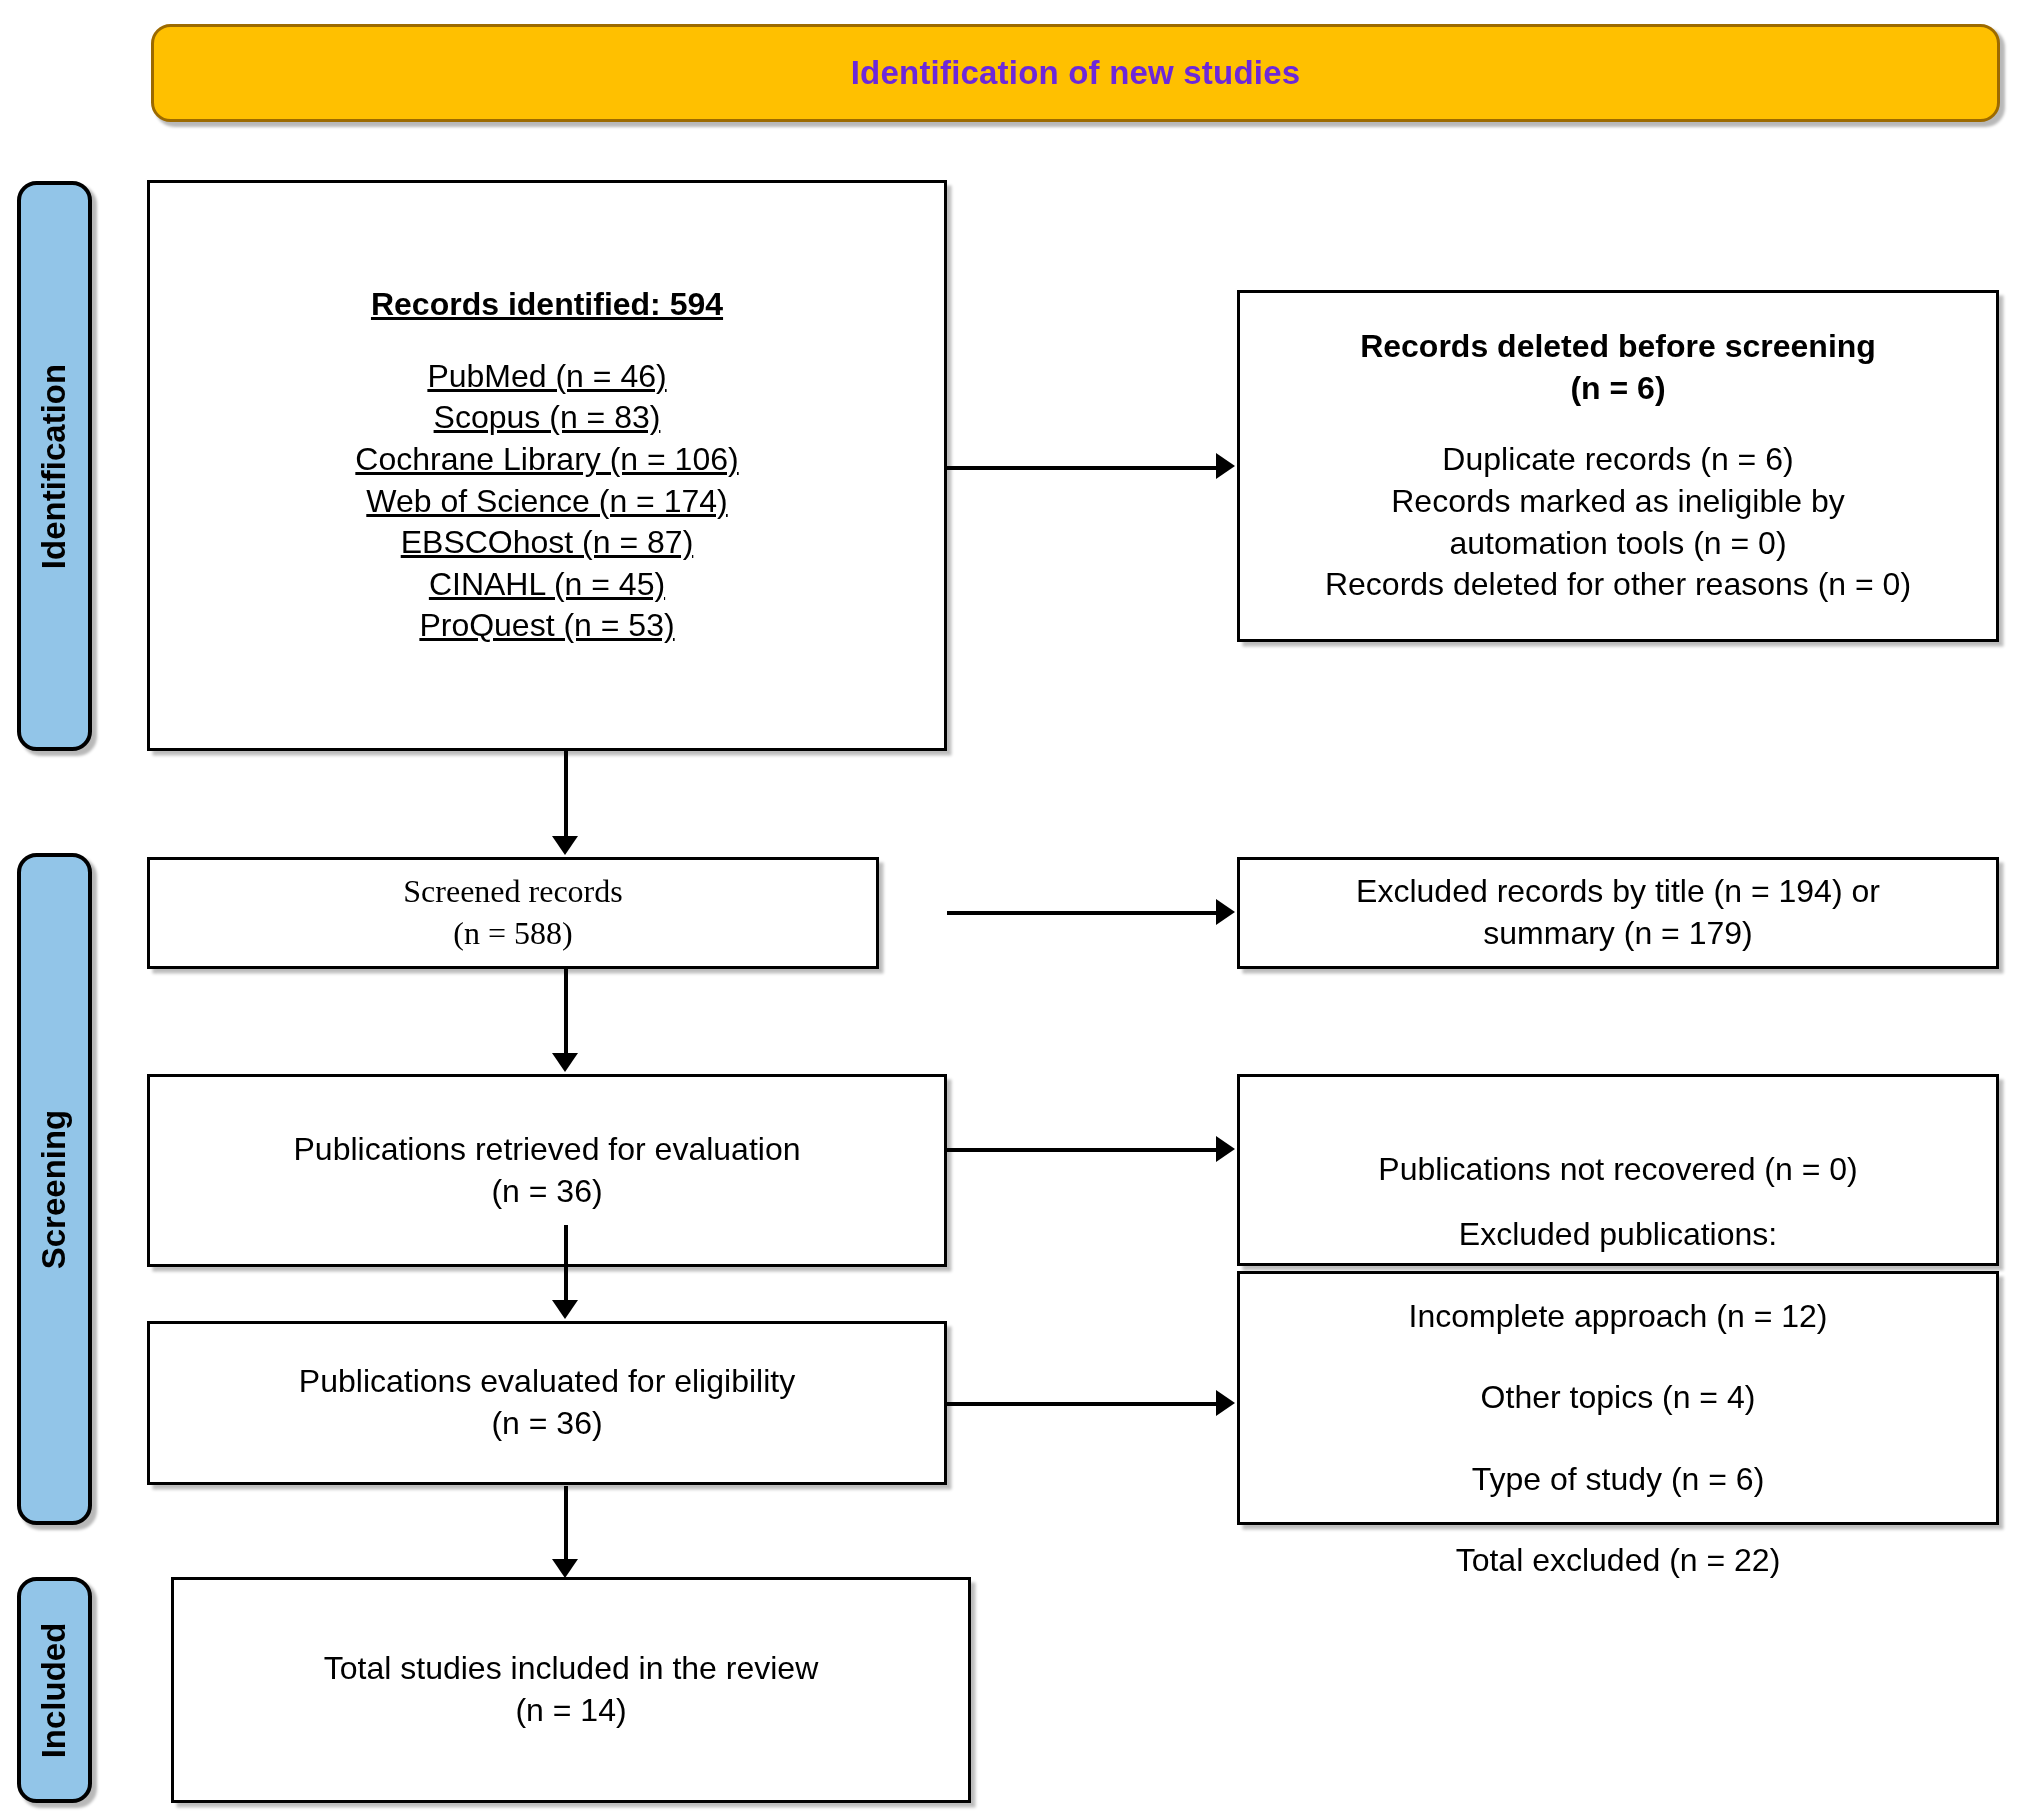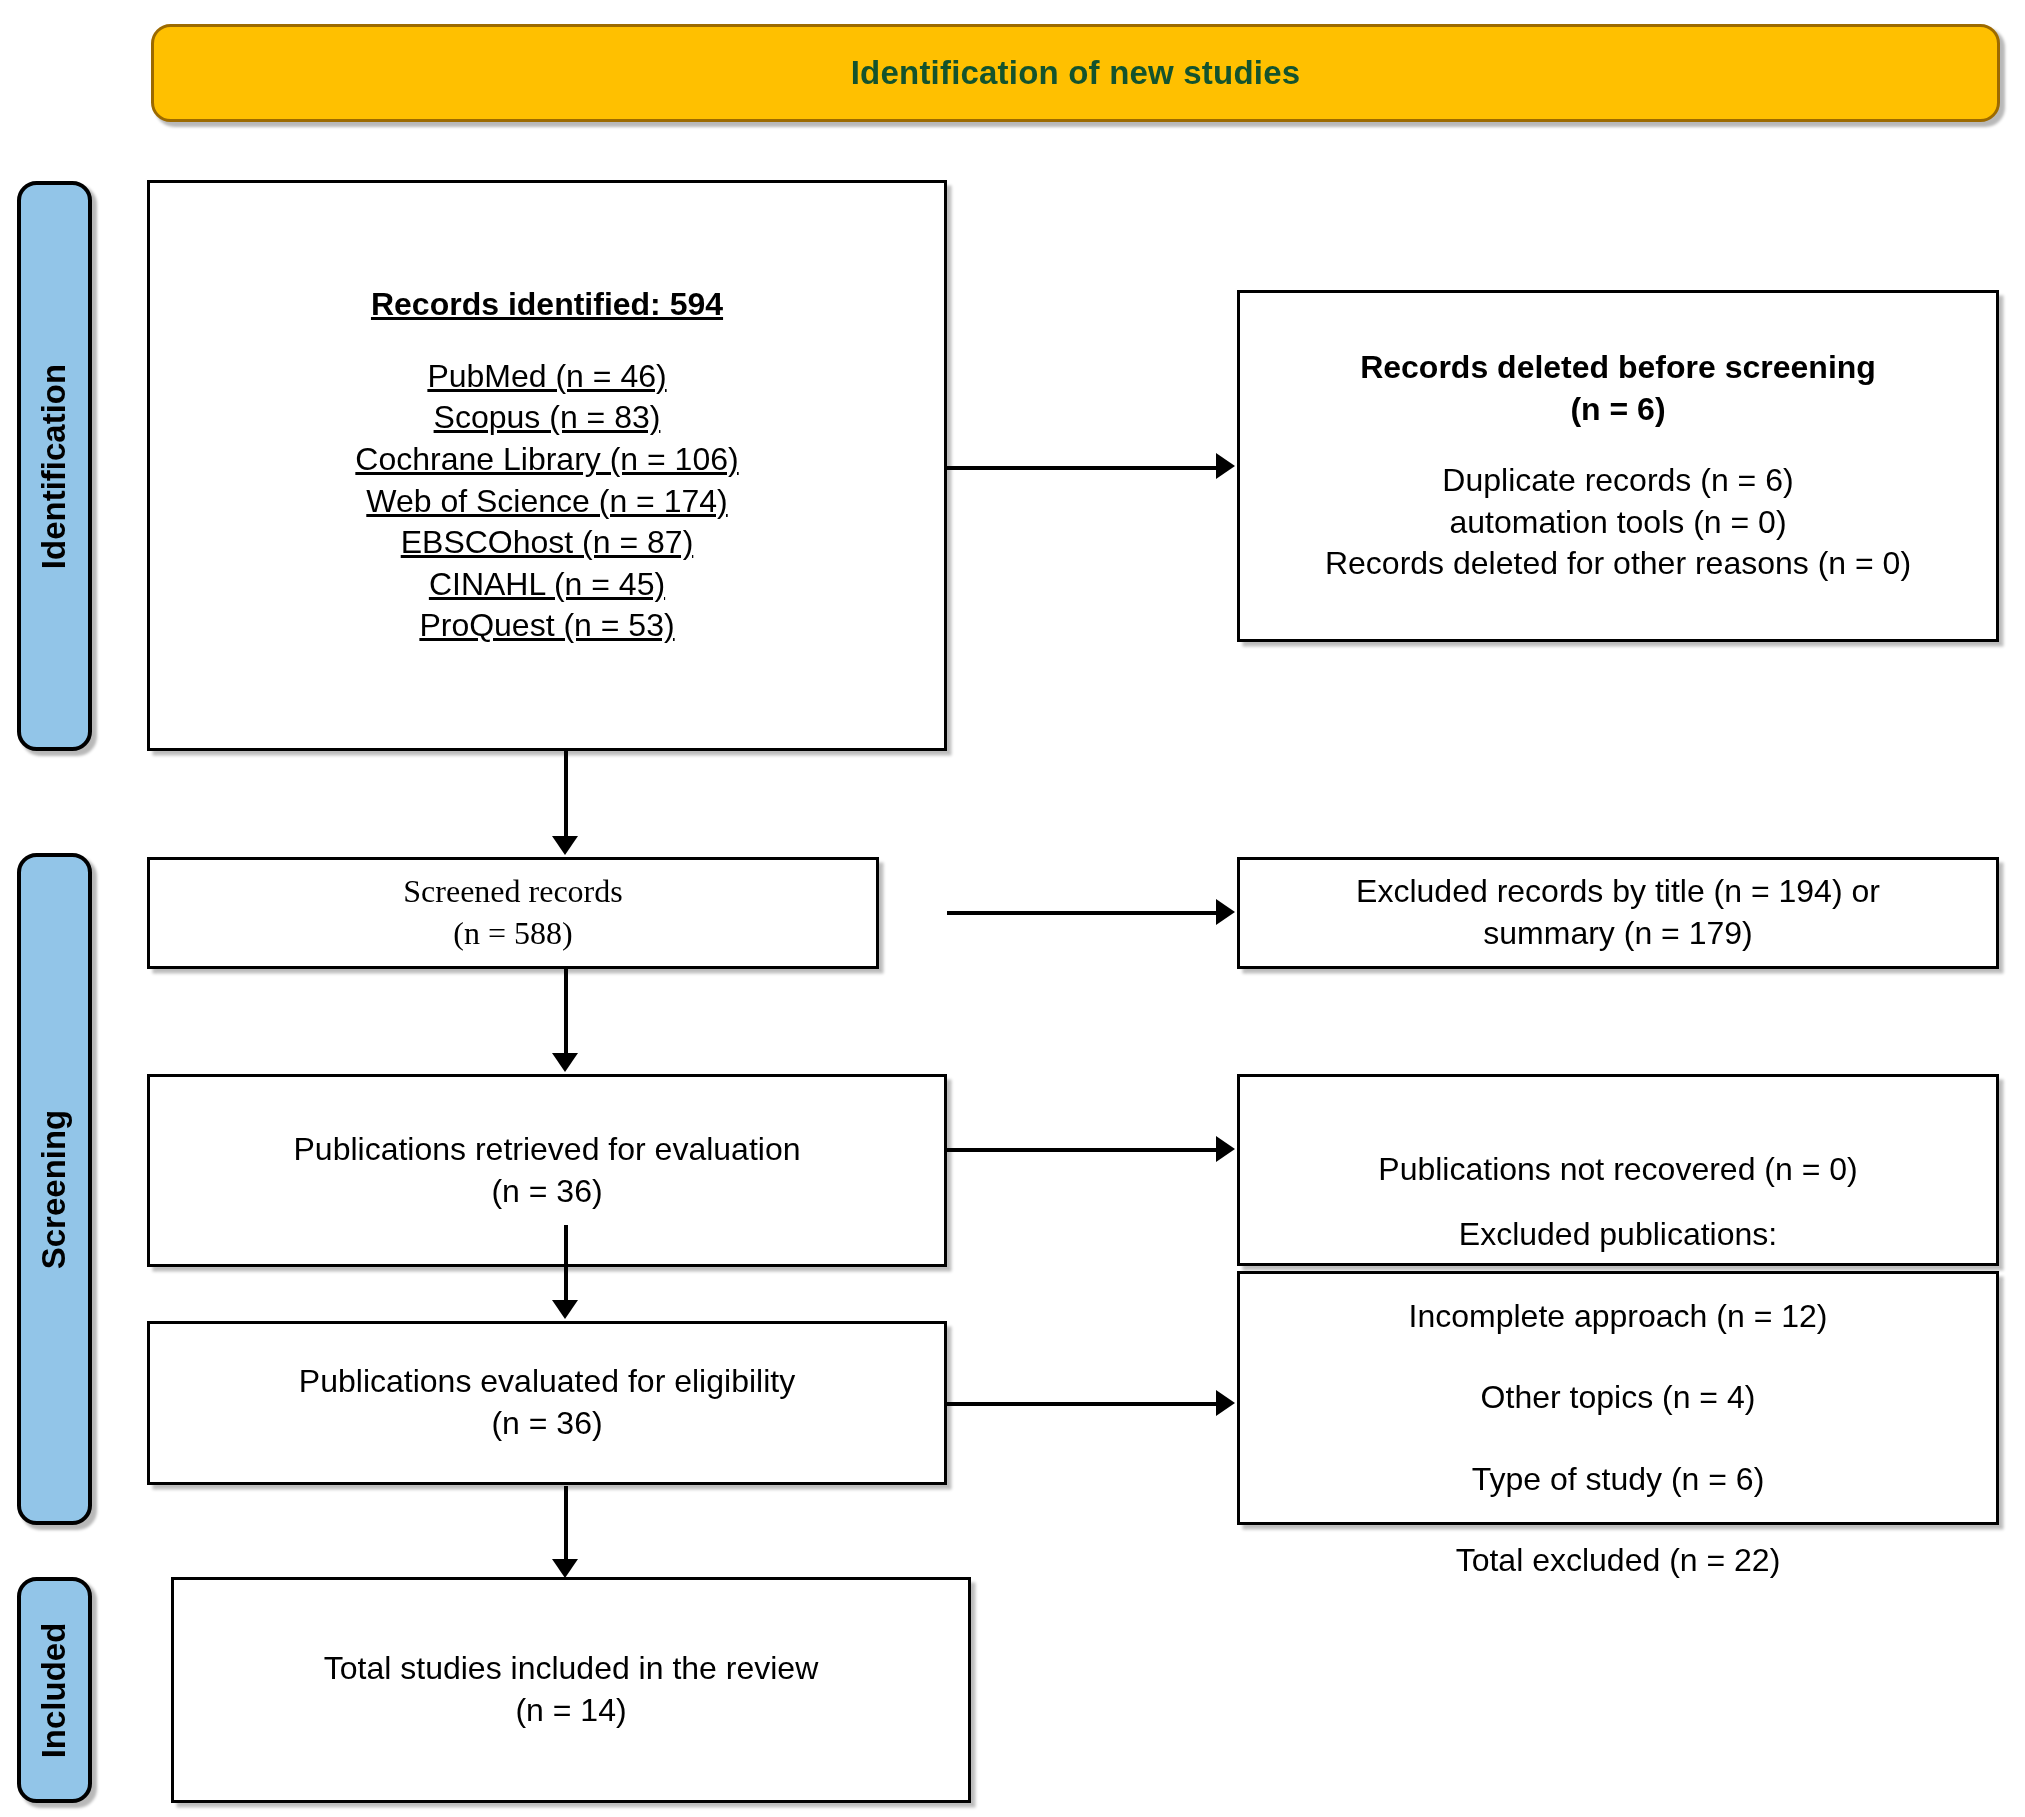--- a/index.html
+++ b/index.html
@@ -30,21 +30,21 @@
     box-sizing: border-box;
     display: flex;
     align-items: center;
     justify-content: center;
     box-shadow: 4.5px 4.5px 3px rgba(0,0,0,0.28);
   }
   .banner-label {
     font-size: 33px;
     font-weight: bold;
     letter-spacing: 0.2px;
-    color: #14532d;
+    color: #6d28d9;
     text-align: center;
   }
 
   
   .stage {
     position: absolute;
     background: #92C5E8;
     border: 4.5px solid #000000;
     border-radius: 19.6px;
     box-sizing: border-box;
@@ -148,20 +148,21 @@
     <div class="line">EBSCOhost (n = 87)</div>
     <div class="line">CINAHL (n = 45)</div>
     <div class="line">ProQuest (n = 53)</div>
   </div>
 
   <div class="box" style="left:1237px; top:290px; width:762px; height:352px;">
     <div class="line bold">Records deleted before screening</div>
     <div class="line bold">(n = 6)</div>
     <div class="spacer"></div>
     <div class="line">Duplicate records (n = 6)</div>
+    <div class="line">Records marked as ineligible by</div>
     <div class="line">automation tools (n = 0)</div>
     <div class="line">Records deleted for other reasons (n = 0)</div>
   </div>
 
   <div class="hline" style="left:947px; top:466px; width:272px;"></div>
   <div class="arrow-right" style="left:1216px; top:453px;"></div>
 
   <div class="vline" style="left:564px; top:751px; width:3.8px; height:88px;"></div>
   <div class="arrow-down" style="left:552px; top:836px;"></div>
 

